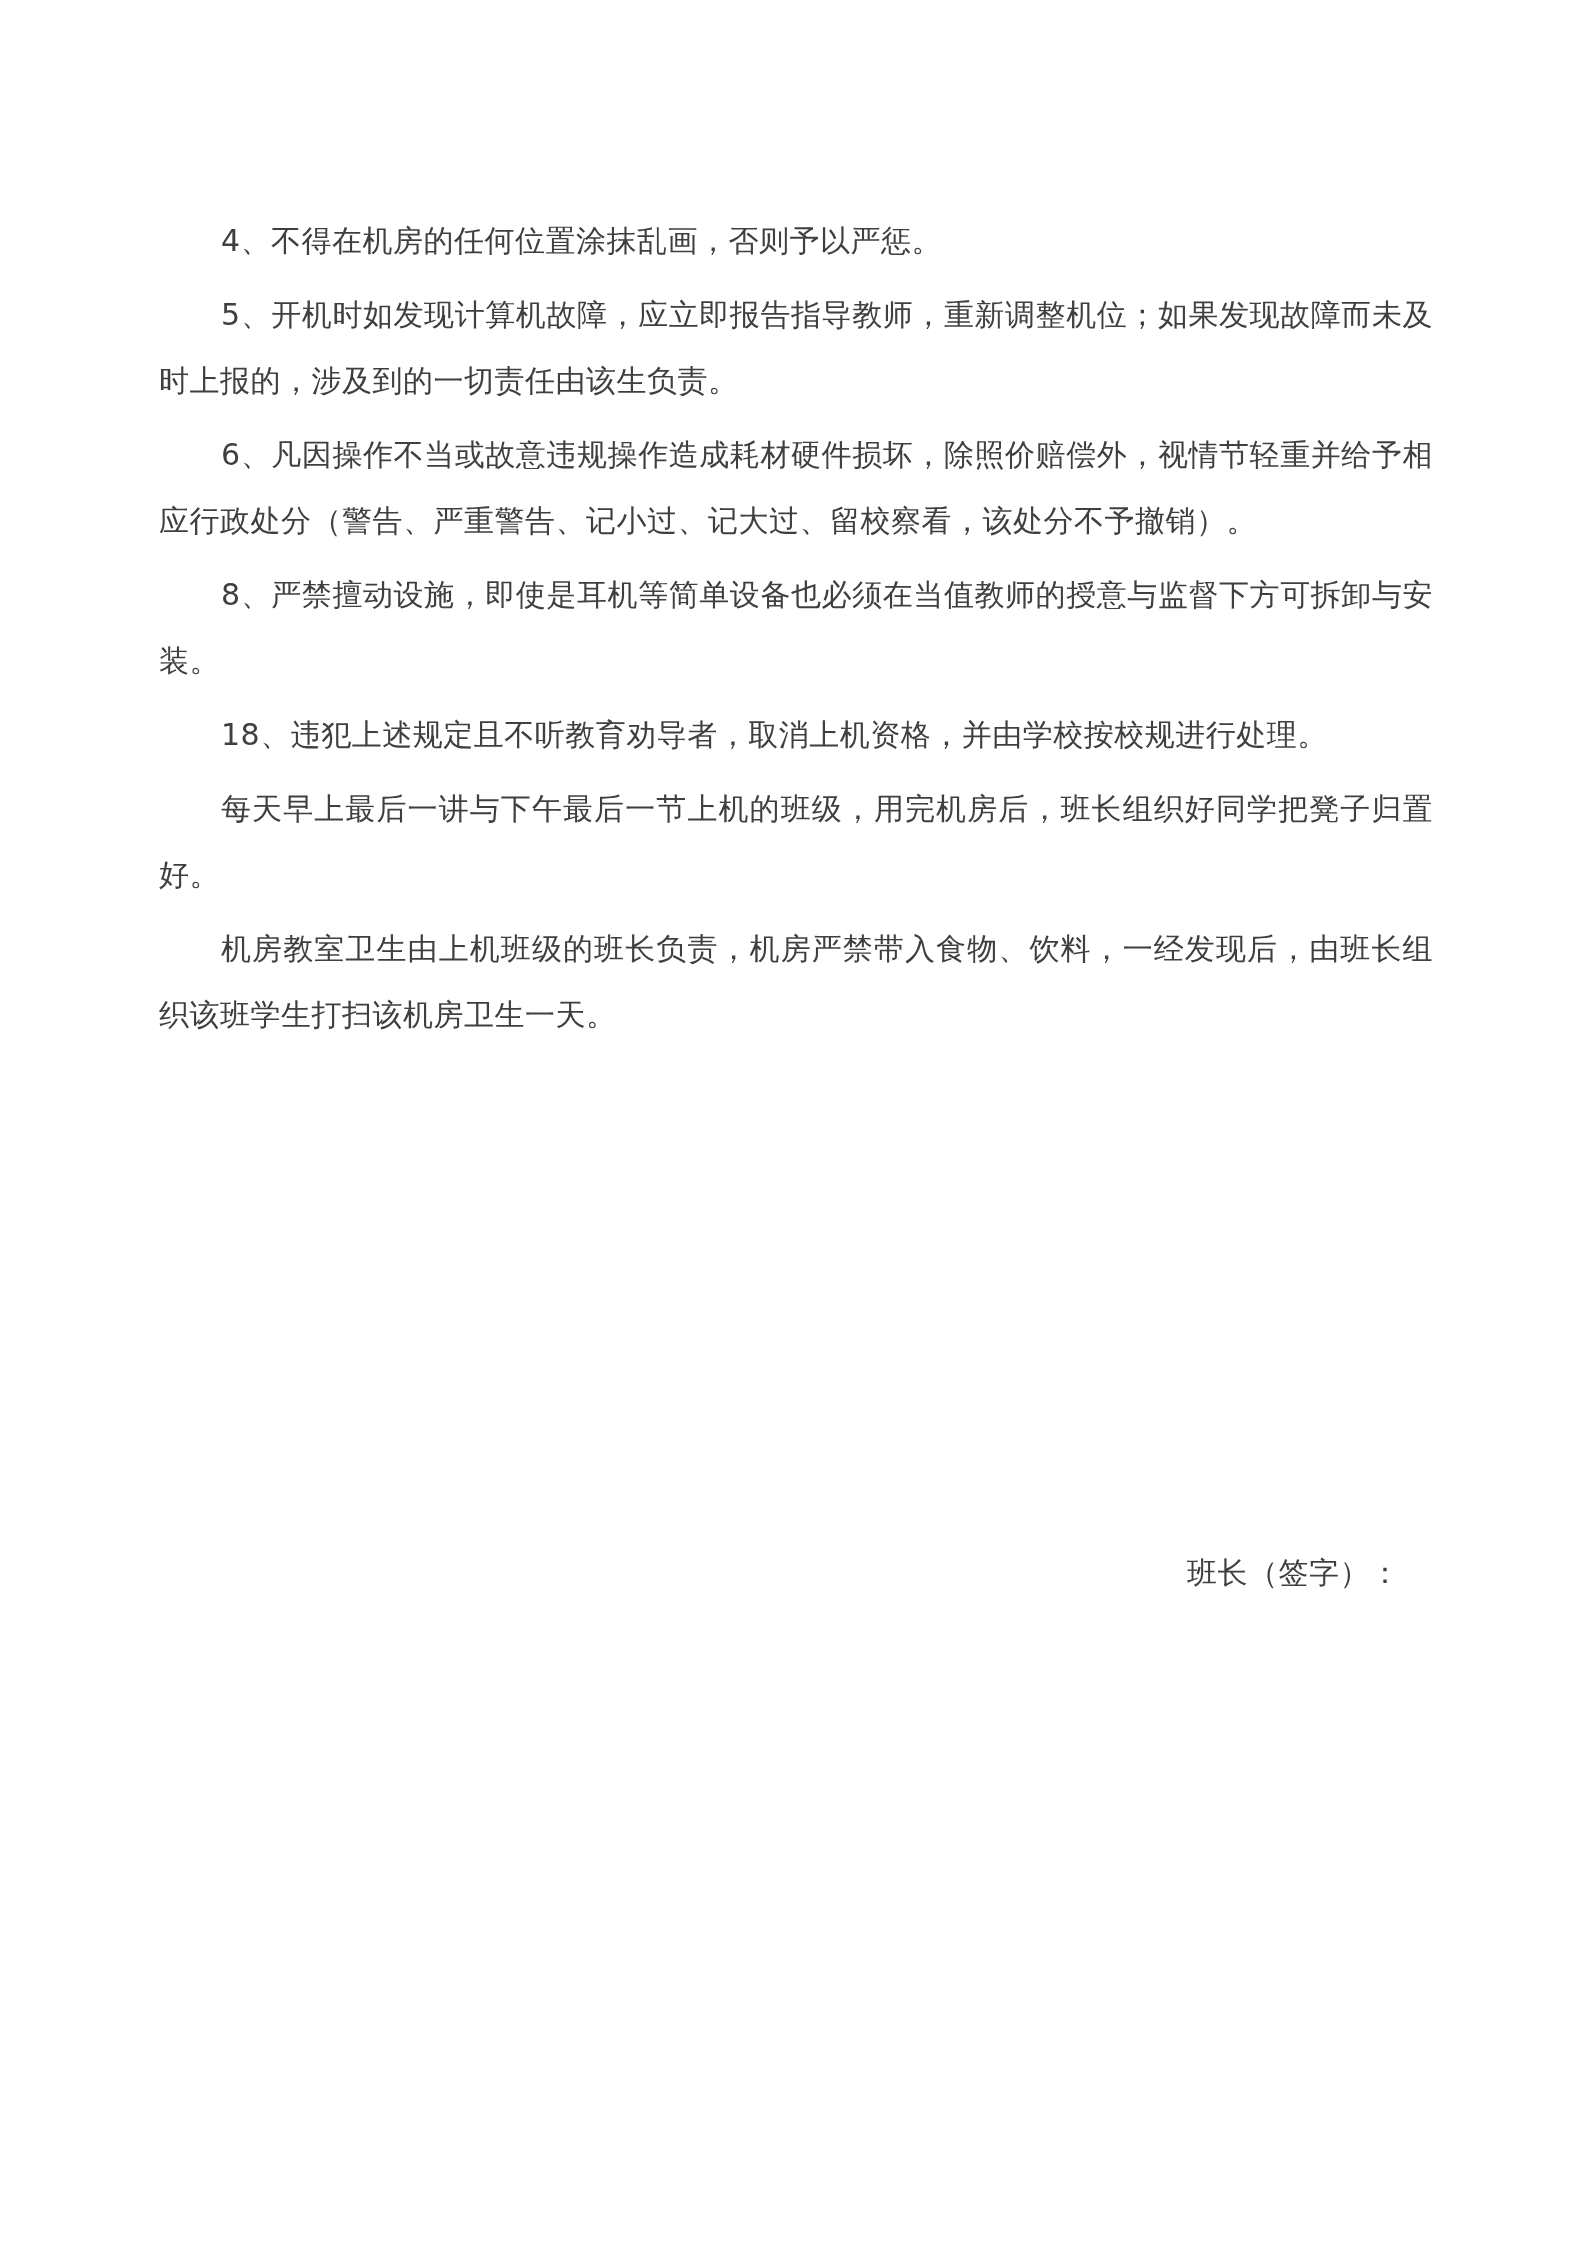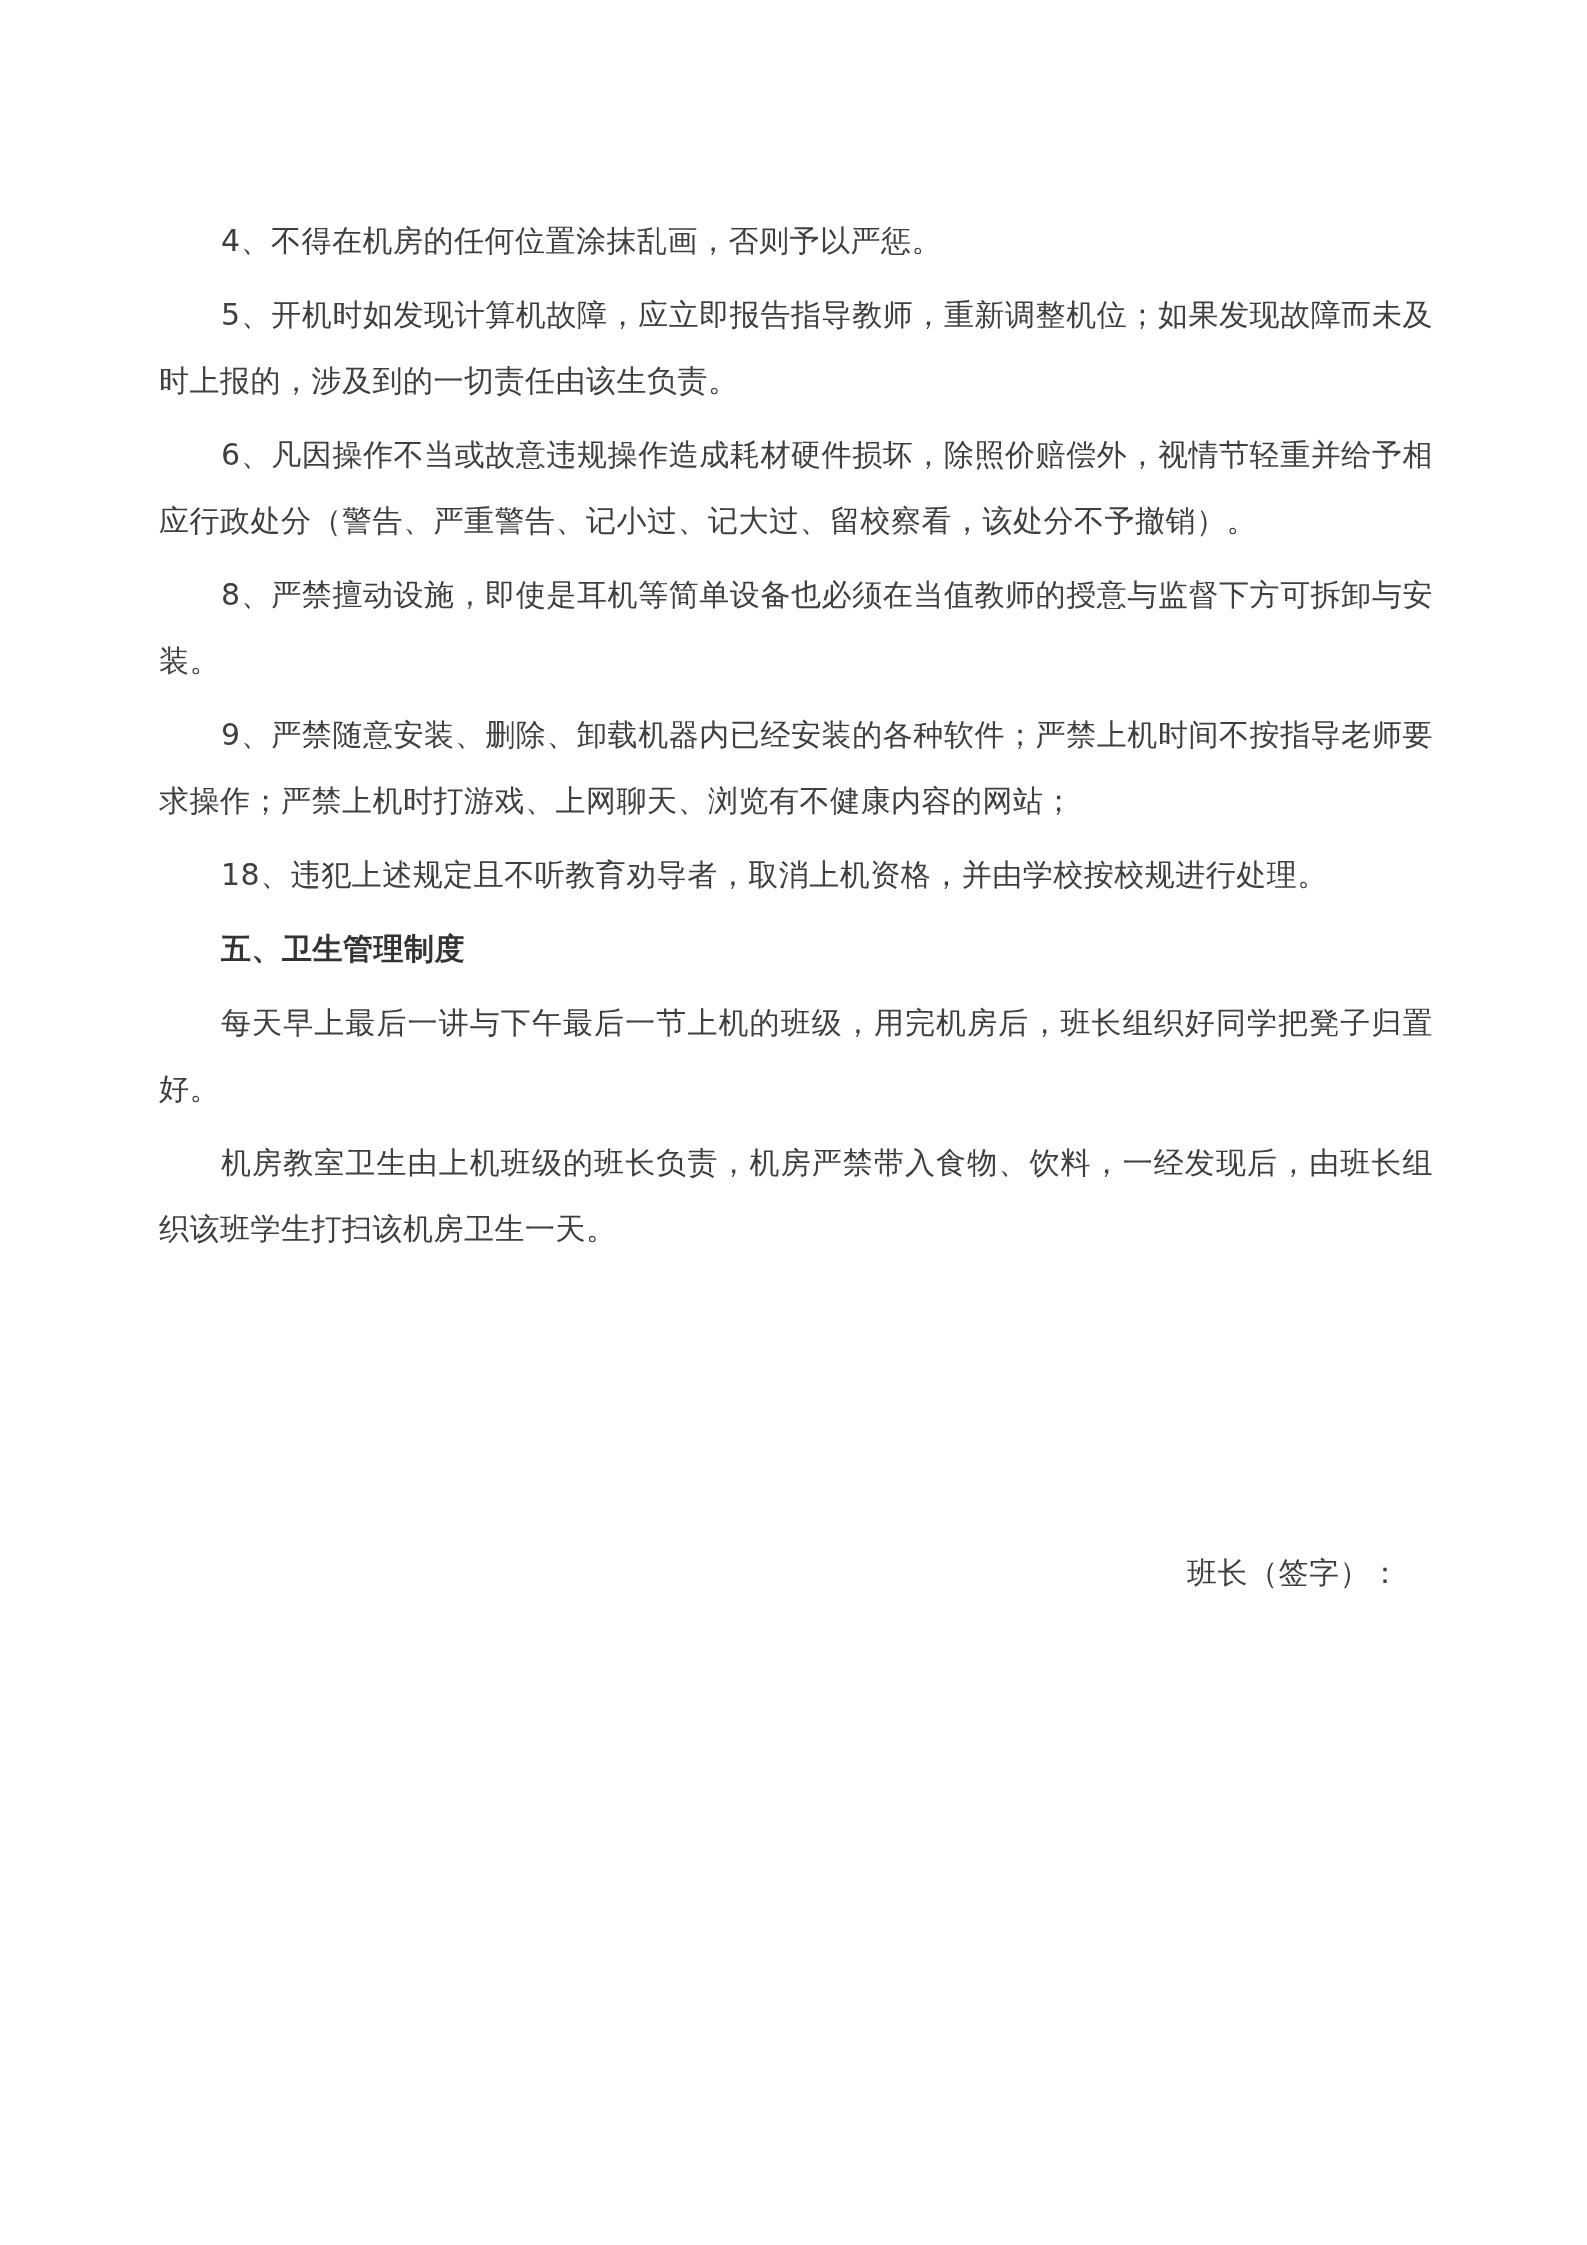--- a/index.html
+++ b/index.html
@@ -45,20 +45,18 @@
     }
   </style>
 </head>
 <body>
 
 <div class="page">
   <p class="para">4、不得在机房的任何位置涂抹乱画，否则予以严惩。</p>
   <p class="para">5、开机时如发现计算机故障，应立即报告指导教师，重新调整机位；如果发现故障而未及时上报的，涉及到的一切责任由该生负责。</p>
   <p class="para">6、凡因操作不当或故意违规操作造成耗材硬件损坏，除照价赔偿外，视情节轻重并给予相应行政处分（警告、严重警告、记小过、记大过、留校察看，该处分不予撤销）。</p>
   <p class="para">8、严禁擅动设施，即使是耳机等简单设备也必须在当值教师的授意与监督下方可拆卸与安装。</p>
-  <p class="para">9、严禁随意安装、删除、卸载机器内已经安装的各种软件；严禁上机时间不按指导老师要求操作；严禁上机时打游戏、上网聊天、浏览有不健康内容的网站；</p>
   <p class="para">18、违犯上述规定且不听教育劝导者，取消上机资格，并由学校按校规进行处理。</p>
-  <p class="para heading">五、卫生管理制度</p>
   <p class="para">每天早上最后一讲与下午最后一节上机的班级，用完机房后，班长组织好同学把凳子归置好。</p>
   <p class="para">机房教室卫生由上机班级的班长负责，机房严禁带入食物、饮料，一经发现后，由班长组织该班学生打扫该机房卫生一天。</p>
 </div>
 
 <div class="signature">班长（签字）：</div>
 
 </body></html>

